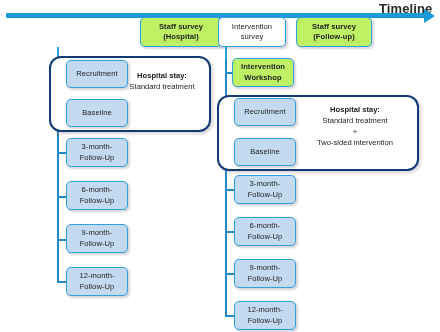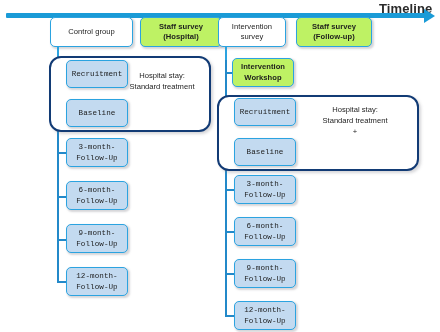--- a/index.html
+++ b/index.html
@@ -50,58 +50,54 @@
   .box-gold{
     background:#bef264;
     border:1.4px solid #2ba3e0;
     box-shadow:1.5px 1.5px 2px rgba(120,120,130,.30);
     font-weight:bold;
   }
   .box-lblue{
     background:#c3daf0;
     border:1.4px solid #2ba3e0;
     box-shadow:1.5px 1.5px 2px rgba(120,120,130,.30);
-    font-family:Liberation Mono, monospace;
   }
 
   
   .navy-wrap{
     position:absolute;
     box-sizing:border-box;
     background:#ffffff;
     border:2px solid #123b75;
     border-radius:12px;
     box-shadow:2px 2px 3px rgba(120,120,130,.30);
   }
   .stay-text{
     position:absolute;
     text-align:center;
     font-size:7.6px;
     line-height:1.45;
     color:#1d1d1d;
   }
-  .stay-text .hdr{font-weight:normal;}
+  .stay-text .hdr{font-weight:bold;}
 
   
   .vline{position:absolute;background:#2389c9;width:1.6px;}
   .hline{position:absolute;background:#2389c9;height:1.6px;}
   .vline-lt{position:absolute;background:#2ba3e0;width:1.6px;}
 </style>
 </head>
 <body>
 
 <div id="stage">
 
   <div class="tl-label" style="left:379px;top:1px;">Timeline</div>
   <div class="tl-bar" style="left:6px;top:13px;width:419px;"></div>
   <div class="tl-head" style="left:424px;top:8.5px;"></div>
 
-  <div class="box box-white" style="left:50px;top:17px;width:83px;height:30px;">
-    <span>Control group</span>
-  </div>
 
   <div class="box box-gold" style="left:140px;top:17px;width:82px;height:30px;flex-direction:column;justify-content:center;">
     <span>Staff survey</span>
     <span>(Hospital)</span>
   </div>
 
   <div class="box box-white" style="left:218px;top:17px;width:68px;height:30px;flex-direction:column;justify-content:center;">
     <span>Intervention</span>
     <span>survey</span>
   </div>
@@ -167,20 +163,21 @@
     <span>Intervention</span>
     <span>Workshop</span>
   </div>
 
   <div class="navy-wrap" style="left:217px;top:95px;width:202px;height:76px;"></div>
 
   <div class="stay-text" style="left:300px;top:104px;width:110px;">
     <div class="hdr">Hospital stay:</div>
     <div>Standard treatment</div>
     <div>+</div>
+    <div>Two-sided intervention</div>
   </div>
 
   <div class="box box-lblue" style="left:234px;top:98px;width:62px;height:28px;">
     <span>Recruitment</span>
   </div>
   <div class="box box-lblue" style="left:234px;top:138px;width:62px;height:28px;">
     <span>Baseline</span>
   </div>
 
   <div class="box box-lblue" style="left:234px;top:175px;width:62px;height:29px;flex-direction:column;justify-content:center;">

